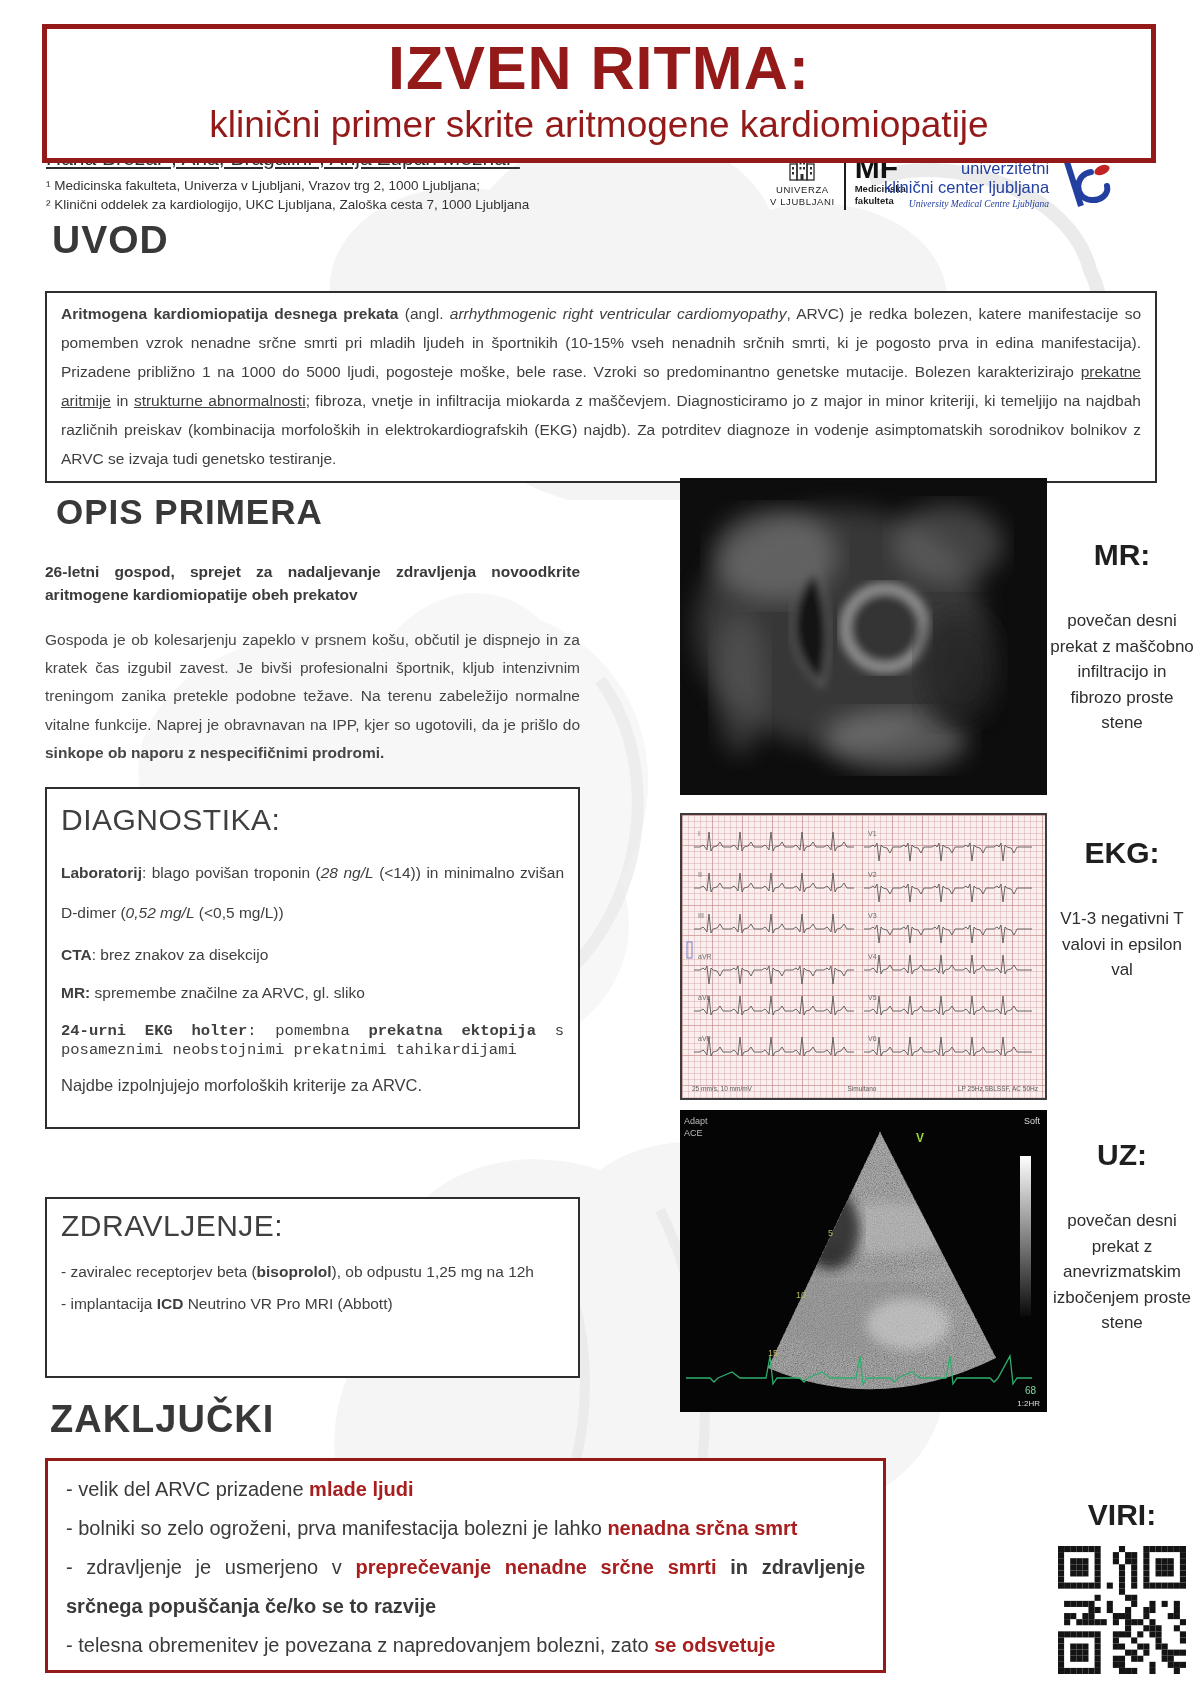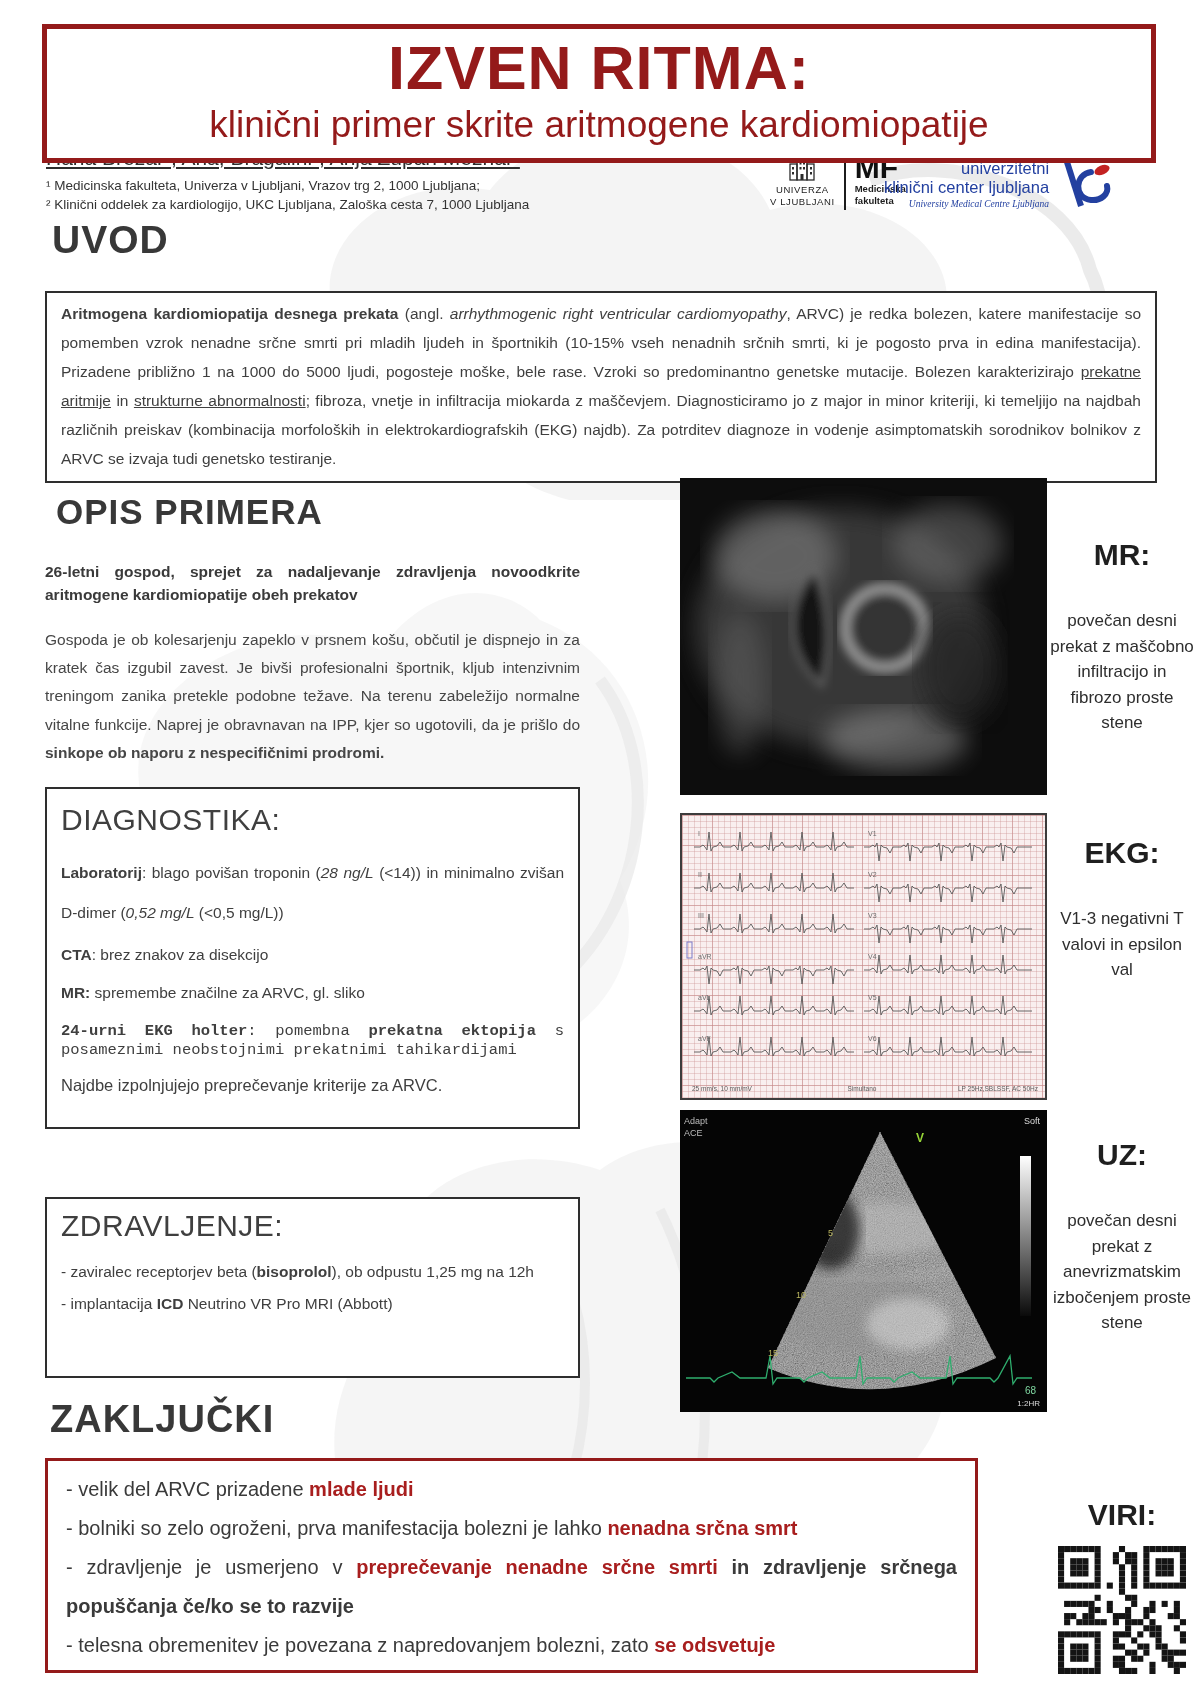--- a/index.html
+++ b/index.html
@@ -69,21 +69,21 @@
   .p-lab{line-height:2.55;text-align:justify;margin-bottom:14px !important;}
   .p-cta{margin-bottom:20px !important;}
   .p-uz{line-height:1.25;text-align:justify;margin-bottom:20px !important;}
   .p-mr{margin-bottom:20px !important;}
   .p-holter{line-height:1.25;text-align:justify;margin-bottom:15px !important;font-family:Liberation Mono, monospace;}
   .p-note{color:var(--rtx);font-size:16.5px !important;}
   .p-zd1{line-height:2.2;}
   .p-zd2{margin-top:6px !important;}
 
   
-  .zakl-box{left:45px;top:1458px;width:933px;height:215px;z-index:2;
+  .zakl-box{left:45px;top:1458px;width:841px;height:215px;z-index:2;
     border:3px solid var(--dred);background:#fff;box-sizing:border-box;padding:9px 18px;}
   .zakl-box p{margin:0;font-size:20px;line-height:1.95;color:#3a3a3a;text-align:justify;}
 
   .b{font-weight:700;}
   .i{font-style:italic;}
   .u{text-decoration:underline;}
   .r{color:var(--rtx);}
 
   
   .img-frame{position:absolute;z-index:2;overflow:hidden;}
@@ -192,21 +192,21 @@
   <h2 class="h-big" id="opis-h">OPIS PRIMERA</h2>
   <p class="abs opis-lead">26-letni gospod, sprejet za nadaljevanje zdravljenja novoodkrite aritmogene kardiomiopatije obeh prekatov</p>
   <p class="abs opis-body"><span>Gospoda je ob kolesarjenju zapeklo v prsnem košu, občutil je dispnejo in za kratek čas izgubil zavest. Je bivši profesionalni športnik, kljub intenzivnim treningom zanika pretekle podobne težave. Na terenu zabeležijo normalne vitalne funkcije. Naprej je obravnavan na IPP, kjer so ugotovili, da je prišlo do </span><span class="b">sinkope ob naporu z nespecifičnimi prodromi.</span></p>
 
   <div class="abs frame diag-box">
     <div class="box-h">DIAGNOSTIKA:</div>
     <p class="p-lab"><span class="b">Laboratorij</span><span>: blago povišan troponin (</span><span class="i">28 ng/L</span><span> (&lt;14)) in minimalno zvišan D-dimer (</span><span class="i">0,52 mg/L</span><span> (&lt;0,5 mg/L))</span></p>
     <p class="p-cta"><span class="b">CTA</span><span>: brez znakov za disekcijo</span></p>
     <p class="p-mr"><span class="b">MR:</span><span> spremembe značilne za ARVC, gl. sliko</span></p>
     <p class="p-holter"><span class="b">24-urni EKG holter</span><span>: pomembna </span><span class="b">prekatna ektopija</span><span> s posameznimi neobstojnimi prekatnimi tahikardijami</span></p>
-    <p class="p-note">Najdbe izpolnjujejo preprečevanje kriterije za ARVC.</p>
+    <p class="p-note">Najdbe izpolnjujejo morfoloških kriterije za ARVC.</p>
   </div>
 
   <div class="abs frame zdrav-box">
     <div class="box-h">ZDRAVLJENJE:</div>
     <p class="p-zd1"><span>- zaviralec receptorjev beta (</span><span class="b">bisoprolol</span><span>), ob odpustu 1,25 mg na 12h</span></p>
     <p class="p-zd2"><span>- implantacija </span><span class="b">ICD</span><span> Neutrino VR Pro MRI (Abbott)</span></p>
   </div>
 
   <h2 class="h-big" id="zakl-h">ZAKLJUČKI</h2>
   <div class="abs zakl-box">

